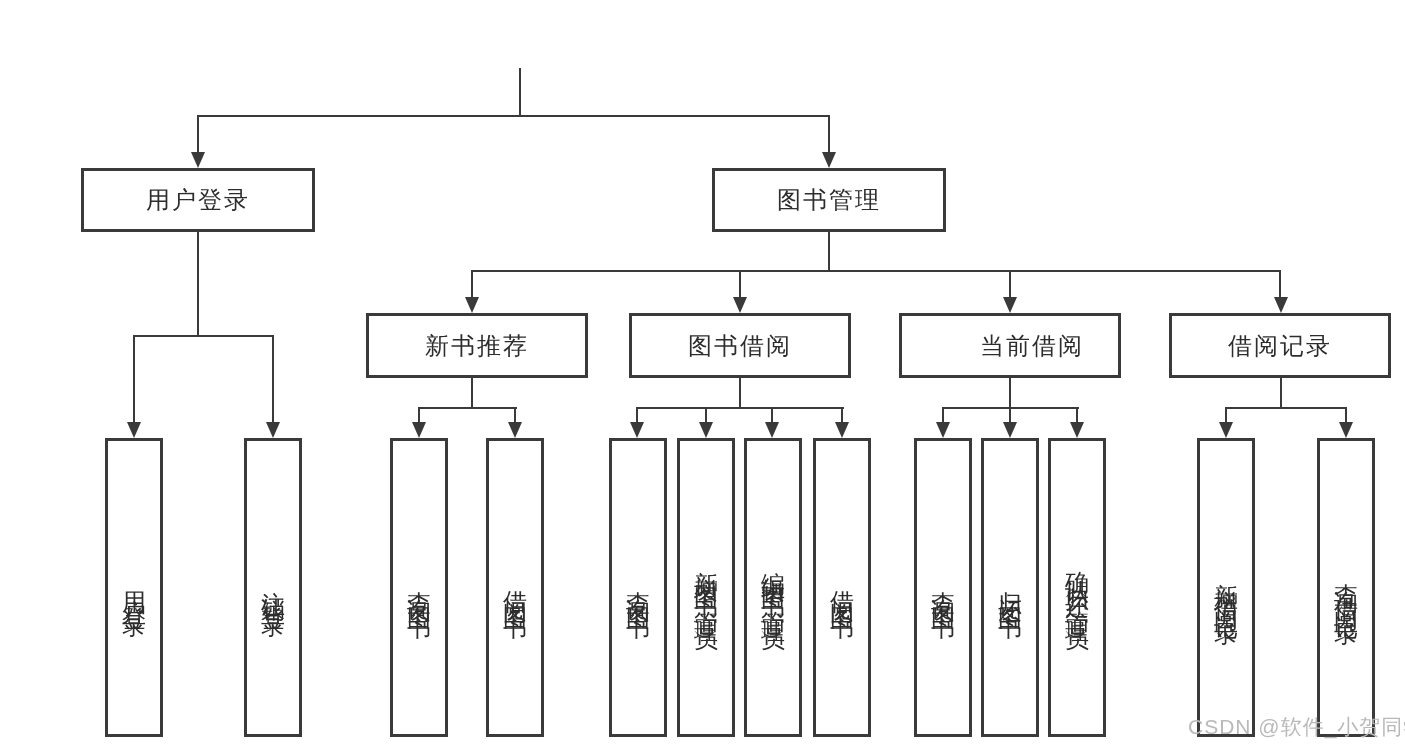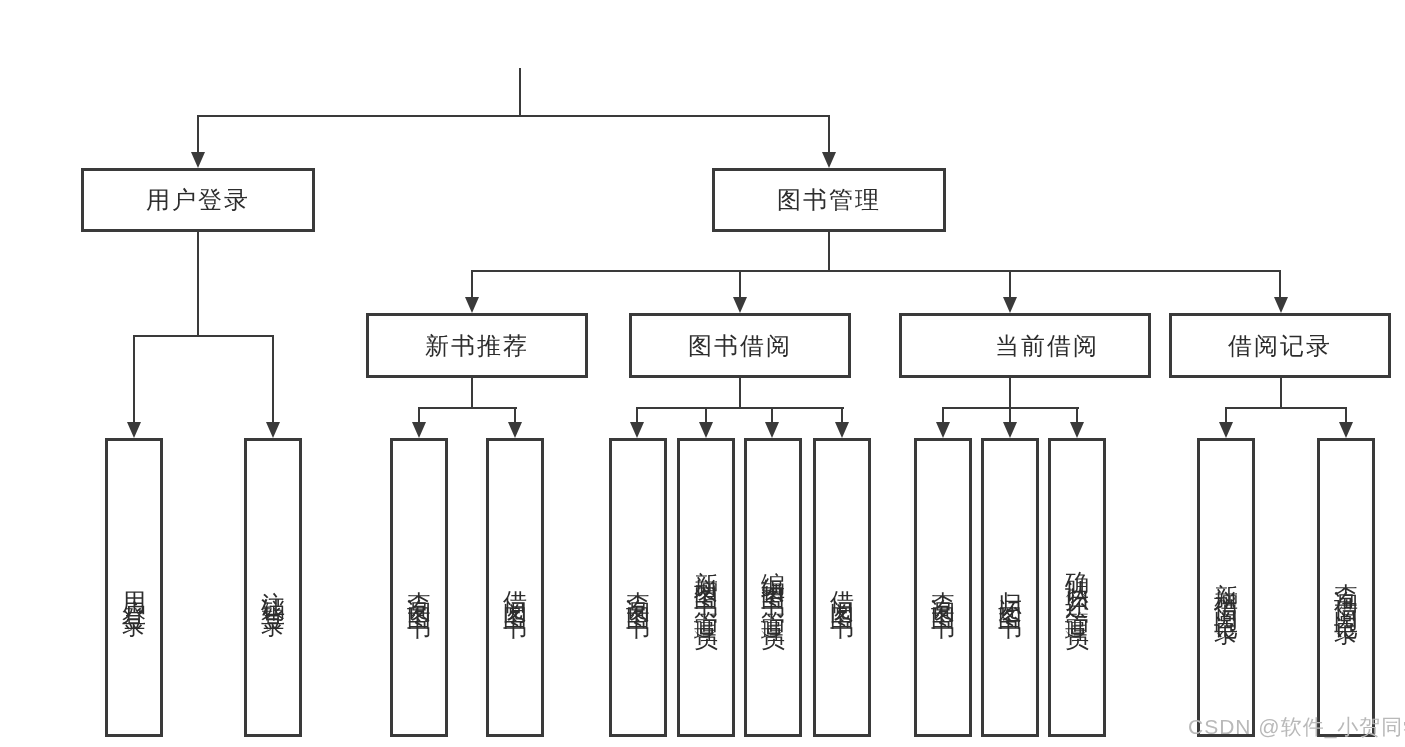--- a/index.html
+++ b/index.html
@@ -109,21 +109,21 @@
   <div class="ar" style="left:1077px;top:422px;"></div>
   <div class="ar" style="left:1226px;top:422px;"></div>
   <div class="ar" style="left:1346px;top:422px;"></div>
 
 
   <div class="box" style="left:81px;top:168px;width:234px;height:64px;">用户登录</div>
   <div class="box" style="left:712px;top:168px;width:234px;height:64px;">图书管理</div>
 
   <div class="box" style="left:366px;top:313px;width:222px;height:65px;">新书推荐</div>
   <div class="box" style="left:629px;top:313px;width:222px;height:65px;">图书借阅</div>
-  <div class="box" style="left:899px;top:313px;width:252px;height:65px;padding-left:44px;">当前借阅</div>
+  <div class="box" style="left:899px;top:313px;width:222px;height:65px;padding-left:44px;">当前借阅</div>
   <div class="box" style="left:1169px;top:313px;width:222px;height:65px;">借阅记录</div>
 
   <div class="box vbox" style="left:105px;top:438px;width:58px;height:299px;">用户登录</div>
   <div class="box vbox" style="left:244px;top:438px;width:58px;height:299px;">注销登录</div>
 
   <div class="box vbox" style="left:390px;top:438px;width:58px;height:299px;">查询图书</div>
   <div class="box vbox" style="left:486px;top:438px;width:58px;height:299px;">借阅图书</div>
 
   <div class="box vbox" style="left:609px;top:438px;width:58px;height:299px;">查询图书</div>
   <div class="box vbox" style="left:677px;top:438px;width:58px;height:299px;">新增图书（管理员）</div>

